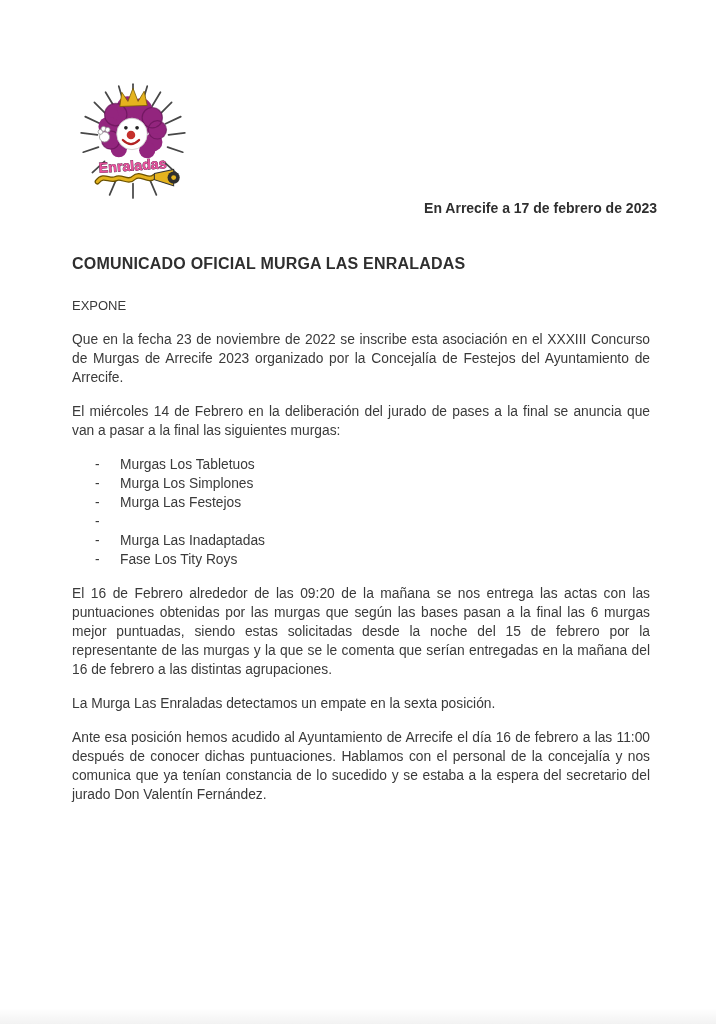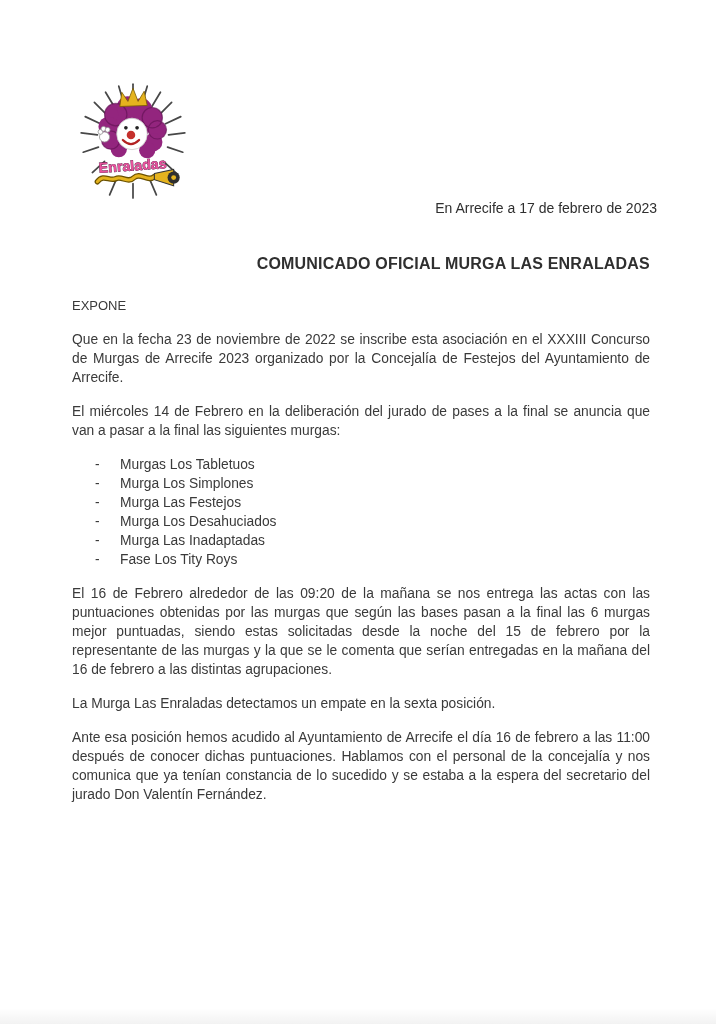--- a/index.html
+++ b/index.html
@@ -22,28 +22,28 @@
   .content {
     position: absolute;
     left: 72px;
     right: 66px;
     top: 0;
   }
   .date-line {
     margin-top: 199px;
     margin-right: -7px;
     text-align: right;
-    font-weight: normal;
+    font-weight: bold;
     font-size: 14px;
     line-height: 19px;
     color: #2f2f2f;
   }
   .doc-title {
     margin: 36px 0 0;
-    text-align: right;
+    text-align: left;
     font-weight: bold;
     font-size: 16px;
     line-height: 20px;
     color: #2f2f2f;
     letter-spacing: 0.2px;
   }
   .section-label {
     margin-top: 22px;
     font-size: 13px;
     line-height: 19px;
@@ -178,21 +178,20 @@
       <li>
         <span class="dash">-</span>
         <span>Murga Los Simplones</span>
       </li>
       <li>
         <span class="dash">-</span>
         <span>Murga Las Festejos</span>
       </li>
       <li>
         <span class="dash">-</span>
-        <span>Murga Los Desahuciados</span>
       </li>
       <li>
         <span class="dash">-</span>
         <span>Murga Las Inadaptadas</span>
       </li>
       <li>
         <span class="dash">-</span>
         <span>Fase Los Tity Roys</span>
       </li>
     </ul>

